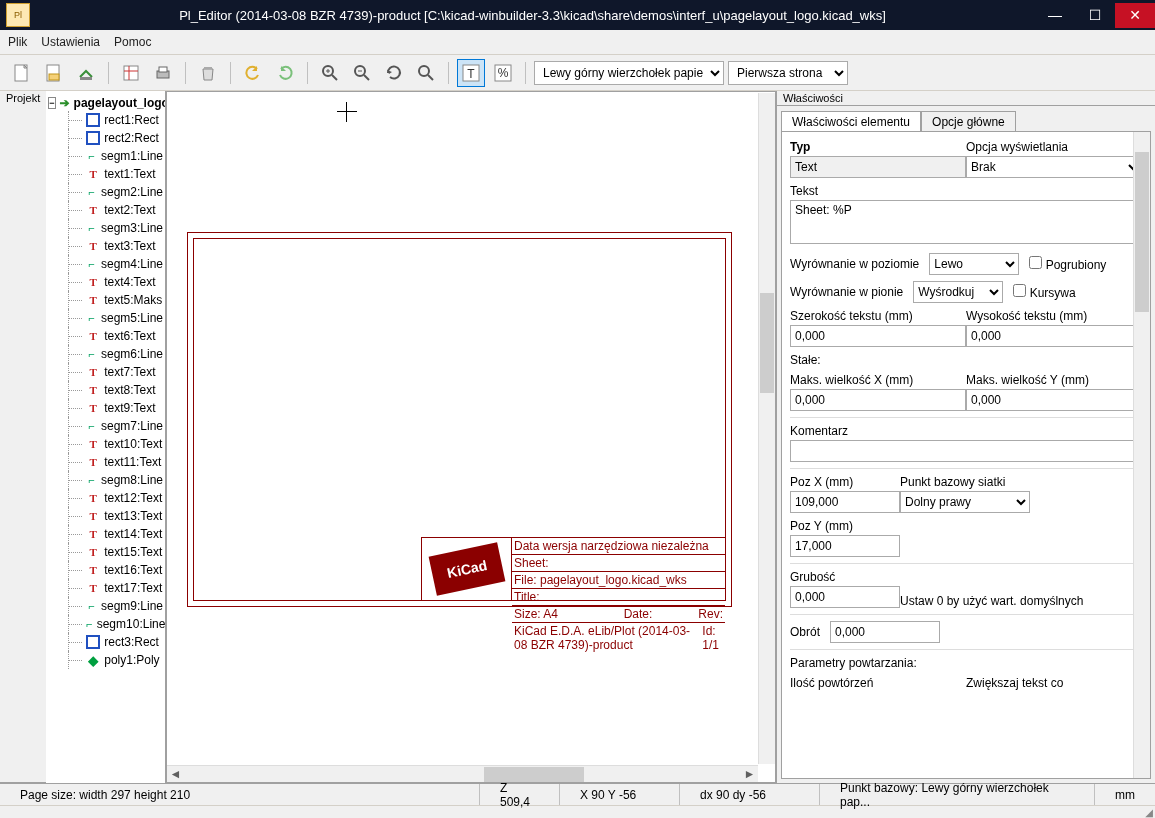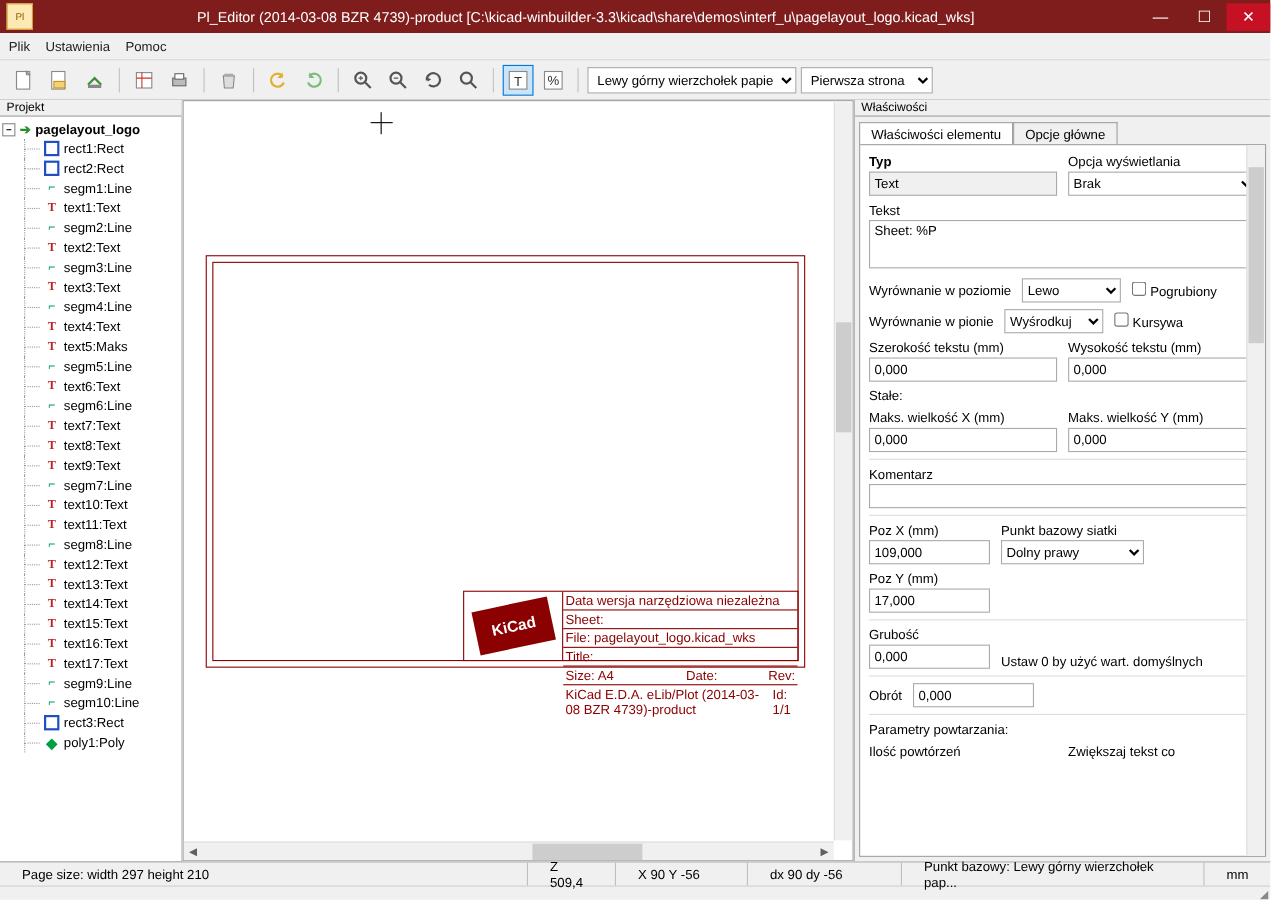--- a/index.html
+++ b/index.html
@@ -1,39 +1,39 @@
 <!DOCTYPE html>
 <html><head>
 <meta charset="utf-8">
 <style>
 * { box-sizing: border-box; margin: 0; padding: 0; font-family: "Segoe UI", Tahoma, sans-serif; font-size: 12px; }
 html, body { width: 1155px; height: 818px; overflow: hidden; background: #fff; }
 
 
-.titlebar { height: 30px; background: #7f1d1d; display: flex; align-items: center; }
+.titlebar { height: 30px; background: #0f172a; display: flex; align-items: center; }
 .titlebar .icon { width: 24px; height: 24px; margin-left: 6px; background: #fde9b4; border: 1px solid #d0a030; font-size: 9px; display: flex; align-items: center; justify-content: center; color: #8a5d00; }
 .titlebar .title { flex: 1; text-align: center; color: #fff; font-size: 13px; white-space: nowrap; }
 .titlebar .buttons { display: flex; }
 .titlebar .btn { width: 40px; height: 25px; display: flex; align-items: center; justify-content: center; color: #fff; font-size: 14px; }
 .titlebar .btn.close { background: #c61124; }
 
 
 .menubar { height: 24px; background: #f0f0f0; border-bottom: 1px solid #d4d0c8; display: flex; align-items: center; padding: 12px 8px; gap: 14px; }
 .menubar span { color: #222; }
 
 
 .toolbar { height: 36px; background: #f0f0f0; border-bottom: 1px solid #d4d0c8; display: flex; align-items: center; padding: 0 8px; gap: 4px; }
 .toolbar .tbtn { width: 28px; height: 28px; display: flex; align-items: center; justify-content: center; border: 1px solid transparent; }
 .toolbar .tbtn.active { border-color: #0078d7; background: #cce4f7; }
 .toolbar .sep { width: 1px; height: 22px; background: #c0c0c0; margin: 0 4px; }
 .toolbar select { height: 24px; font-size: 12px; background: #fff; border: 1px solid #aaa; padding: 0 4px; }
 
 
 .main { display: flex; height: calc(818px - 30px - 24px - 36px - 22px - 14px); }
-.left { width: 166px; border-right: 1px solid #a0a0a0; display: flex; flex-direction: column; }
+.left { width: 166px; border-right: 1px solid #a0a0a0; display: flex; flex-direction: row; }
 .panel-header { background: #f0f0f0; border-bottom: 1px solid #a0a0a0; padding: 1px 6px; font-size: 11px; }
 .tree { flex: 1; overflow: auto; padding: 4px 2px; }
 .tree-root { display: flex; align-items: center; gap: 4px; font-weight: bold; padding: 1px 0; }
 .tree-root .expander { width: 12px; height: 12px; border: 1px solid #888; font-size: 9px; display: flex; align-items: center; justify-content: center; }
 .tree-item { display: flex; align-items: center; gap: 4px; padding-left: 38px; height: 18px; position: relative; }
 .tree-item::before { content: ""; position: absolute; left: 20px; top: 0; bottom: 0; border-left: 1px dotted #999; }
 .tree-item::after { content: ""; position: absolute; left: 20px; top: 9px; width: 14px; border-top: 1px dotted #999; }
 .ico { width: 14px; height: 14px; display: flex; align-items: center; justify-content: center; font-size: 11px; font-weight: bold; }
 .ico-rect { border: 2px solid #2050c0; }
 .ico-line { color: #00a060; font-weight: normal; }
@@ -62,21 +62,21 @@
 .crosshair::before { left: 9px; top: 0; width: 1px; height: 20px; }
 .crosshair::after { top: 9px; left: 0; height: 1px; width: 20px; }
 
 .right { width: 378px; display: flex; flex-direction: column; background: #f0f0f0; overflow: hidden; }
 .tabs { display: flex; gap: 0; margin: 4px 4px 0 4px; }
 .tab { padding: 3px 10px; background: #f0f0f0; border: 1px solid #a0a0a0; border-bottom: none; position: relative; top: 1px; }
 .tab.active { background: #fff; }
 .props { flex: 1; background: #fff; border: 1px solid #a0a0a0; margin: 0 4px 4px 4px; padding: 8px 8px; overflow-y: auto; position: relative; }
 .props .row { margin-bottom: 6px; }
 .props label.lbl { display: block; margin-bottom: 2px; }
-.props .pair { display: flex; gap: 10px; }
+.props .pair { display: flex; }
 .props .col { flex: 1; }
 .props input[type=text] { width: 100%; height: 22px; border: 1px solid #aaa; padding: 0 4px; background: #fff; }
 .props select { height: 22px; border: 1px solid #aaa; background: #fff; width: 100%; }
 .props textarea { width: 100%; height: 44px; border: 1px solid #aaa; padding: 2px 4px; resize: none; }
 .props .inline { display:flex; align-items:center; gap: 10px; }
 .props .inline select { width: 90px; }
 .props button.apply { width: 100%; height: 26px; background: #e9e9e9; border: 1px solid #adadad; }
 .props .bold { font-weight: bold; }
 .props hr { border: none; border-top: 1px solid #ddd; margin: 6px 0; }
 .vsb { position:absolute; right:0; top:0; bottom:0; width:17px; background:#f0f0f0; border-left:1px solid #ddd; }

